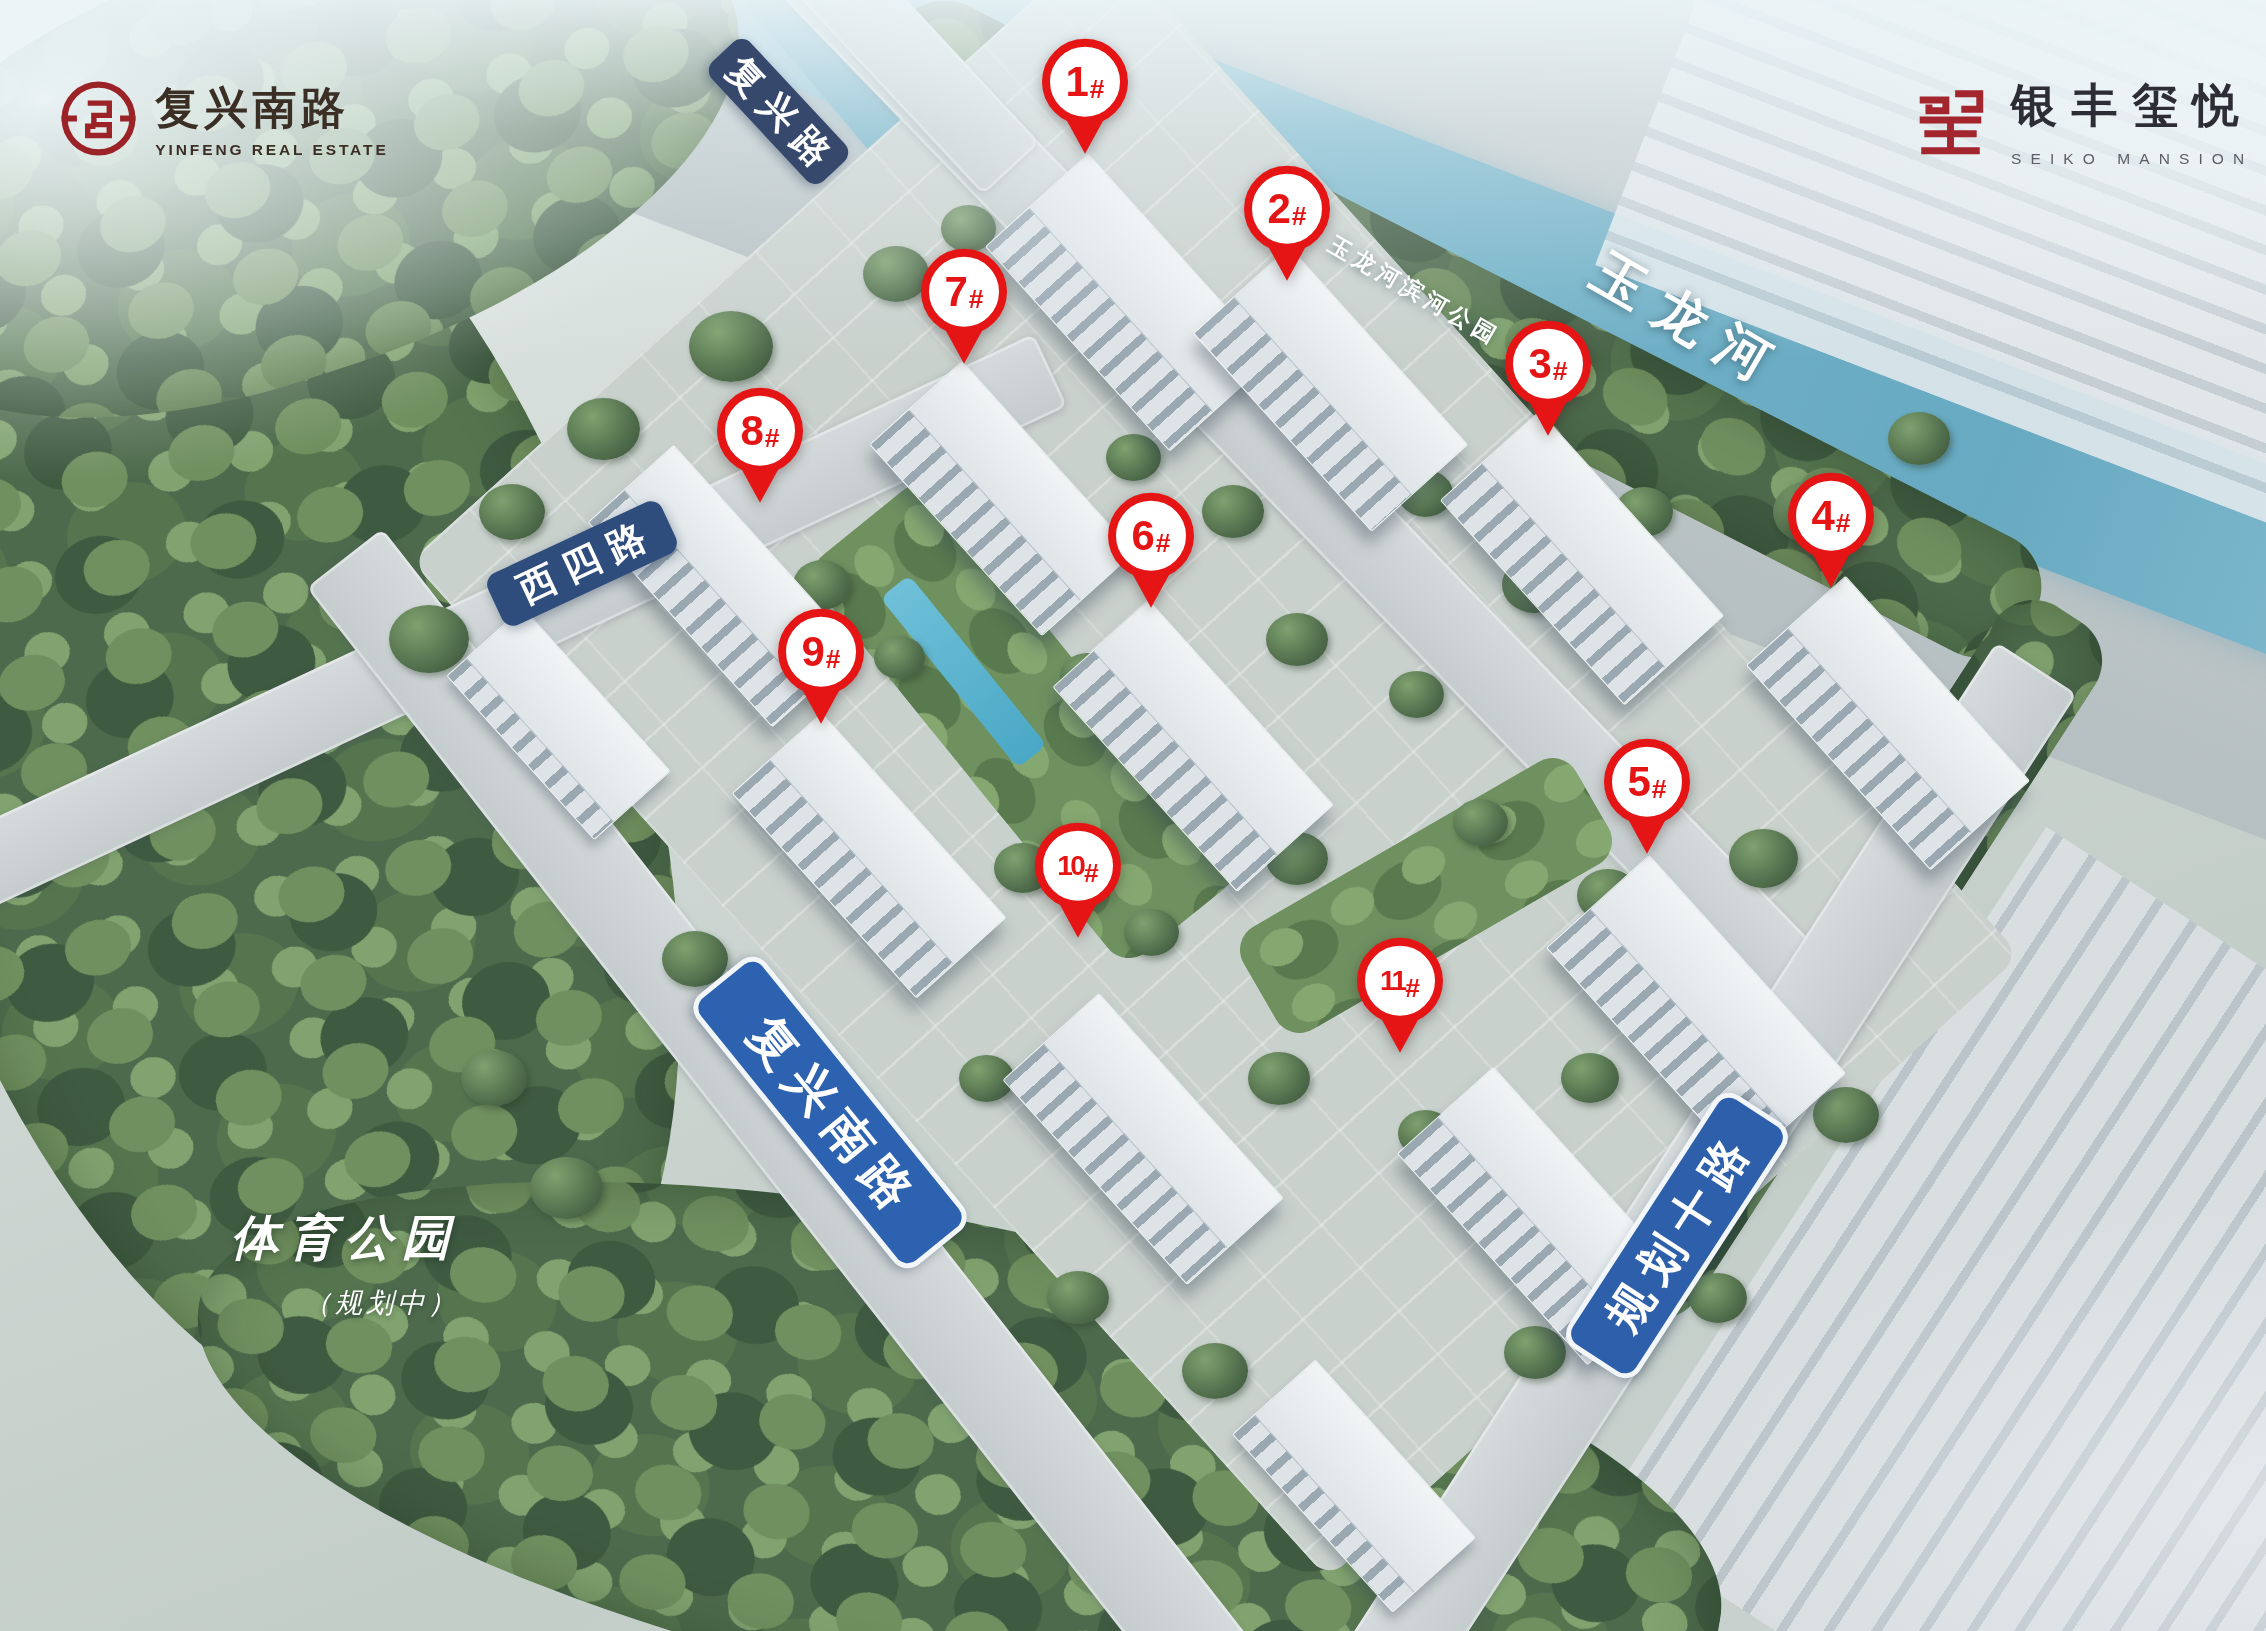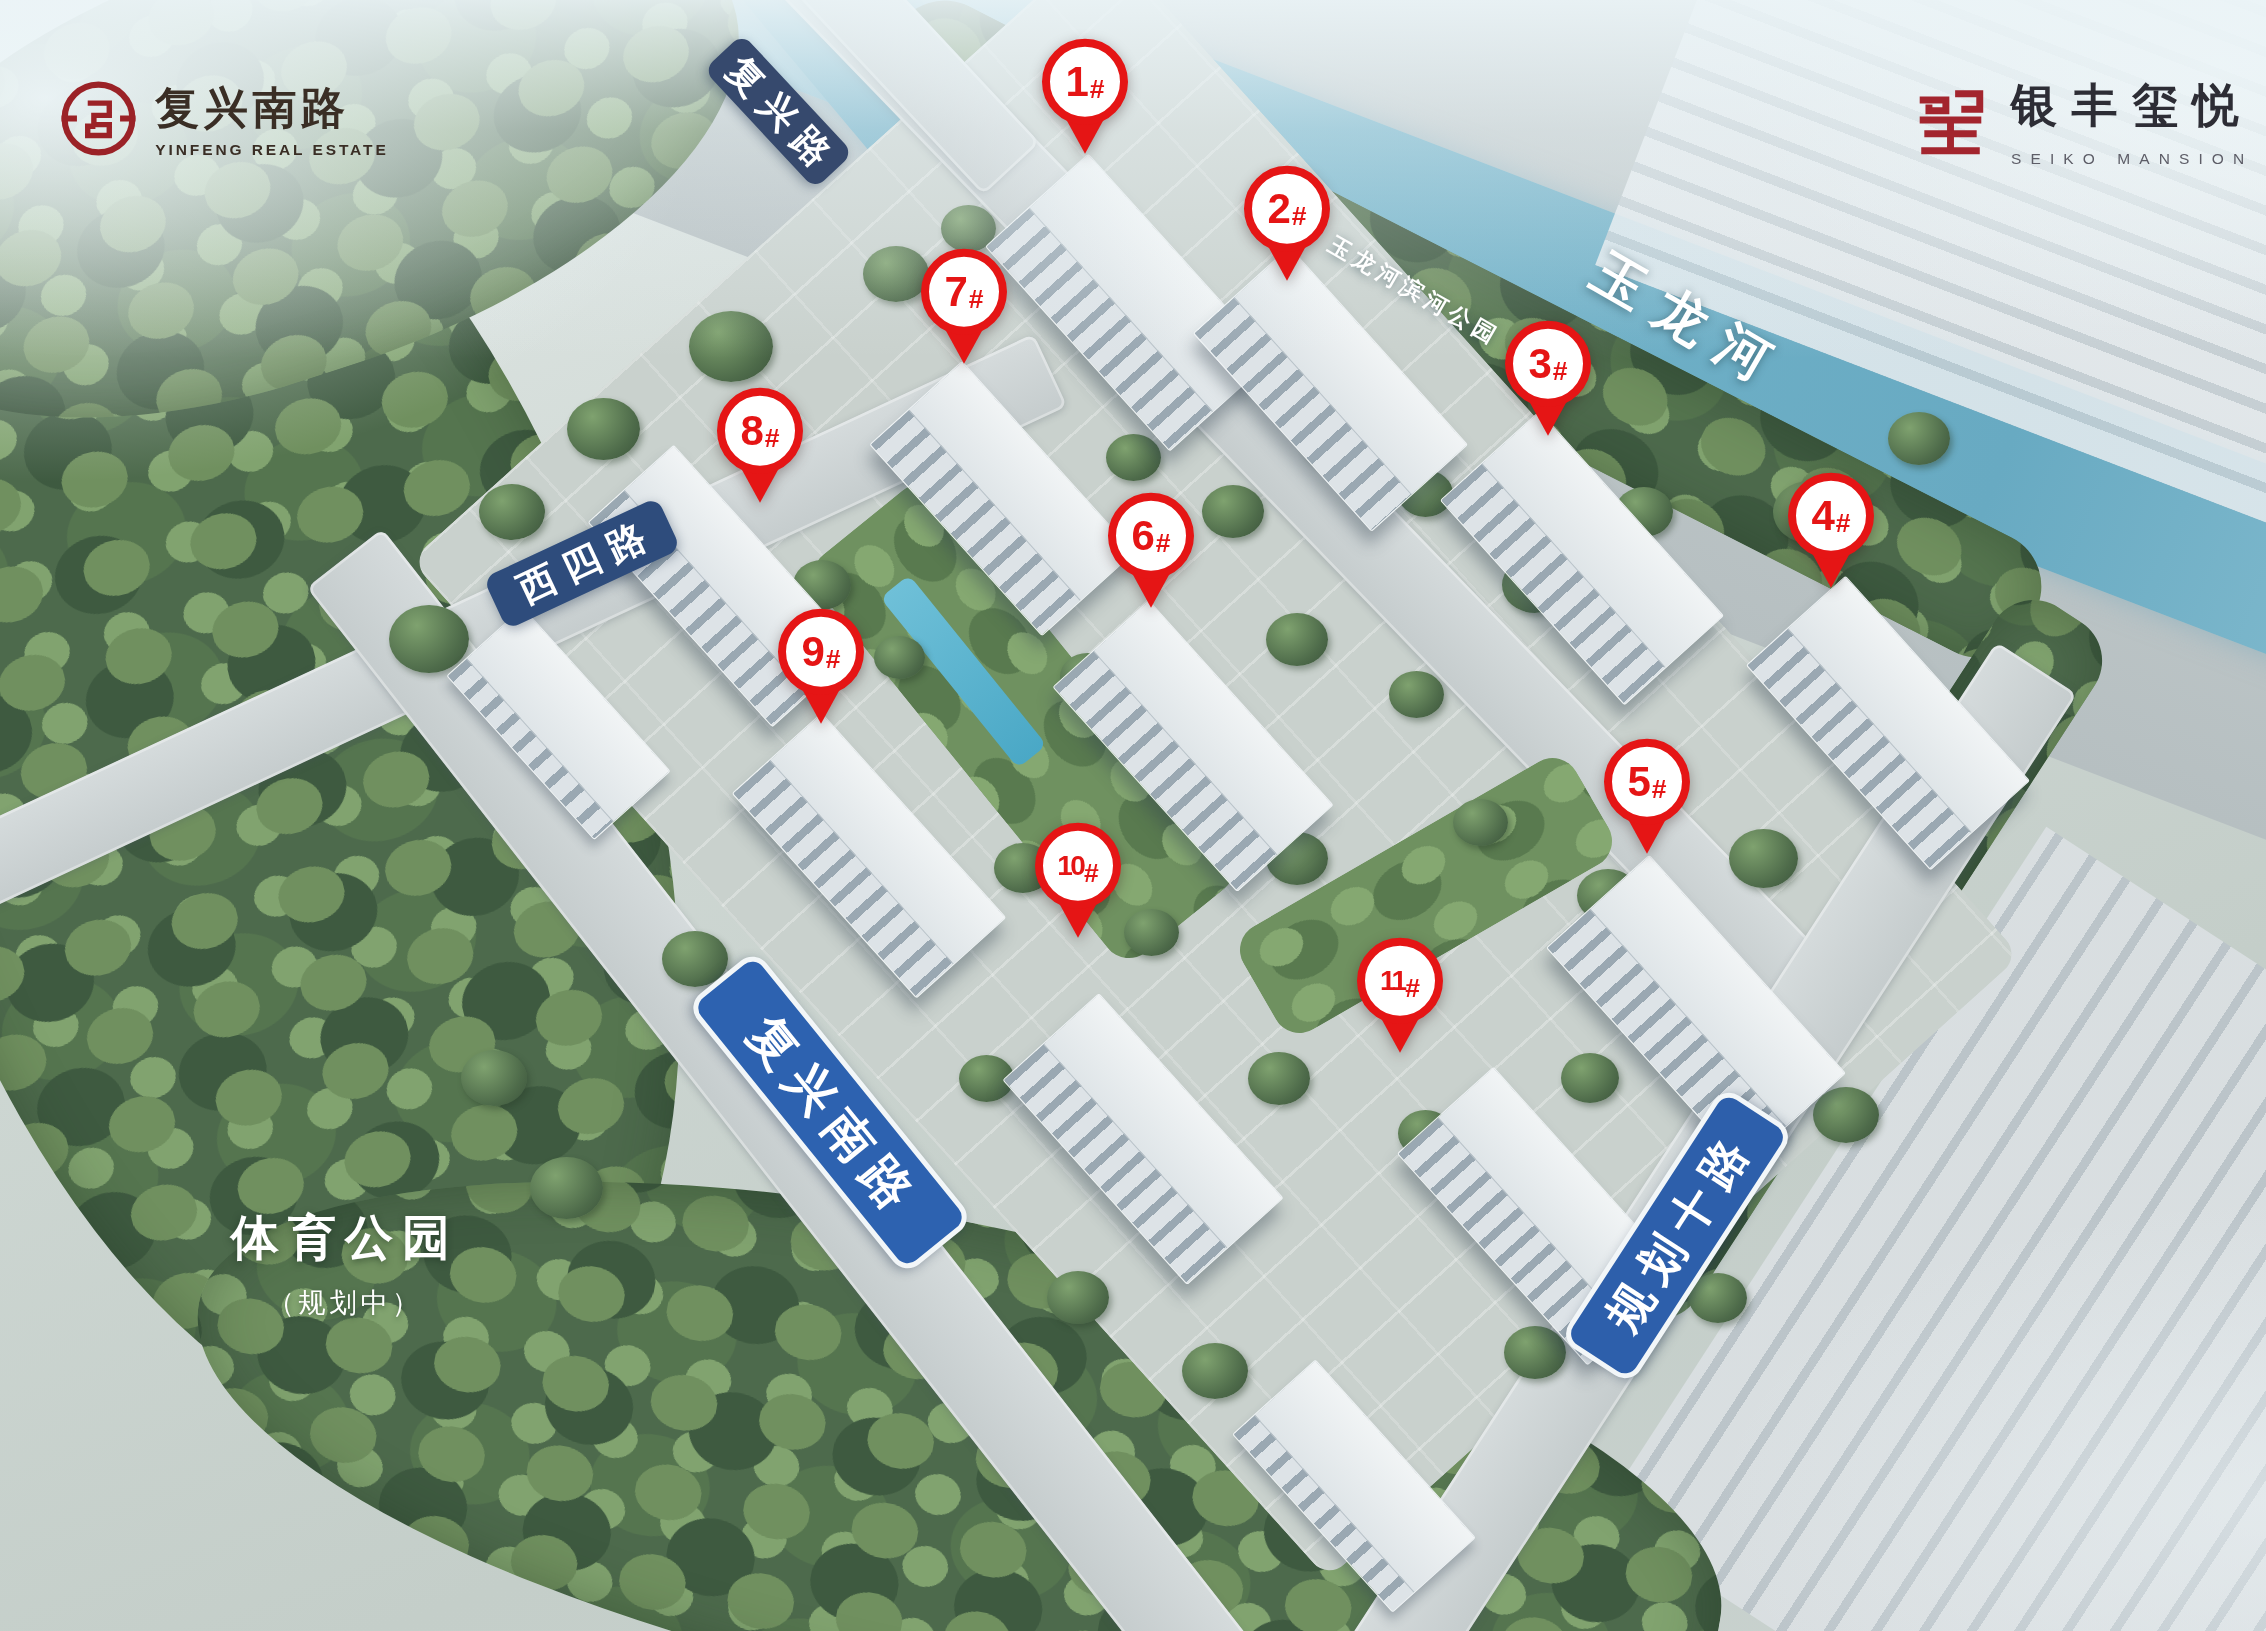--- a/index.html
+++ b/index.html
@@ -84,21 +84,21 @@
       radial-gradient(1005px 548px at 100% 92%,rgba(235,242,245,.55),rgba(235,242,245,0) 55%);
   }
 
   
   .map-label{
     position:absolute;color:#fff;font-weight:bold;z-index:25;white-space:nowrap;
     text-shadow:0 1.8px 8.2px rgba(20,50,60,.5);
   }
   .river-label{left:1689px;top:322px;transform:translate(-50%,-50%) rotate(30deg);font-size:53px;letter-spacing:18.3px;}
   .riverside-park-label{left:1414px;top:291px;transform:translate(-50%,-50%) rotate(30deg);font-size:23px;letter-spacing:4.6px;}
-  .sports-park{position:absolute;left:345px;top:1263px;transform:translate(-50%,-50%);text-align:center;z-index:25;color:#fff;}
+  .sports-park{position:absolute;left:345px;top:1263px;transform:translate(-50%,-50%);text-align:right;z-index:25;color:#fff;font-style:italic;}
   .sp-name{font-size:48px;font-weight:bold;letter-spacing:9.1px;text-shadow:0 1.8px 7.3px rgba(20,40,25,.5);white-space:nowrap;}
   .sp-note{font-size:27.4px;margin-top:14.6px;letter-spacing:3.7px;text-shadow:0 1.8px 5.5px rgba(20,40,25,.5);white-space:nowrap;}
 
   
   .road-banner{
     position:absolute;z-index:30;display:flex;align-items:center;justify-content:center;
     border-radius:12.8px;color:#fff;font-weight:bold;
     box-shadow:0 3.7px 11px rgba(20,40,70,.35);
   }
   .road-banner.bordered{border:5.5px solid #f2f6f8;border-radius:18.3px;}

